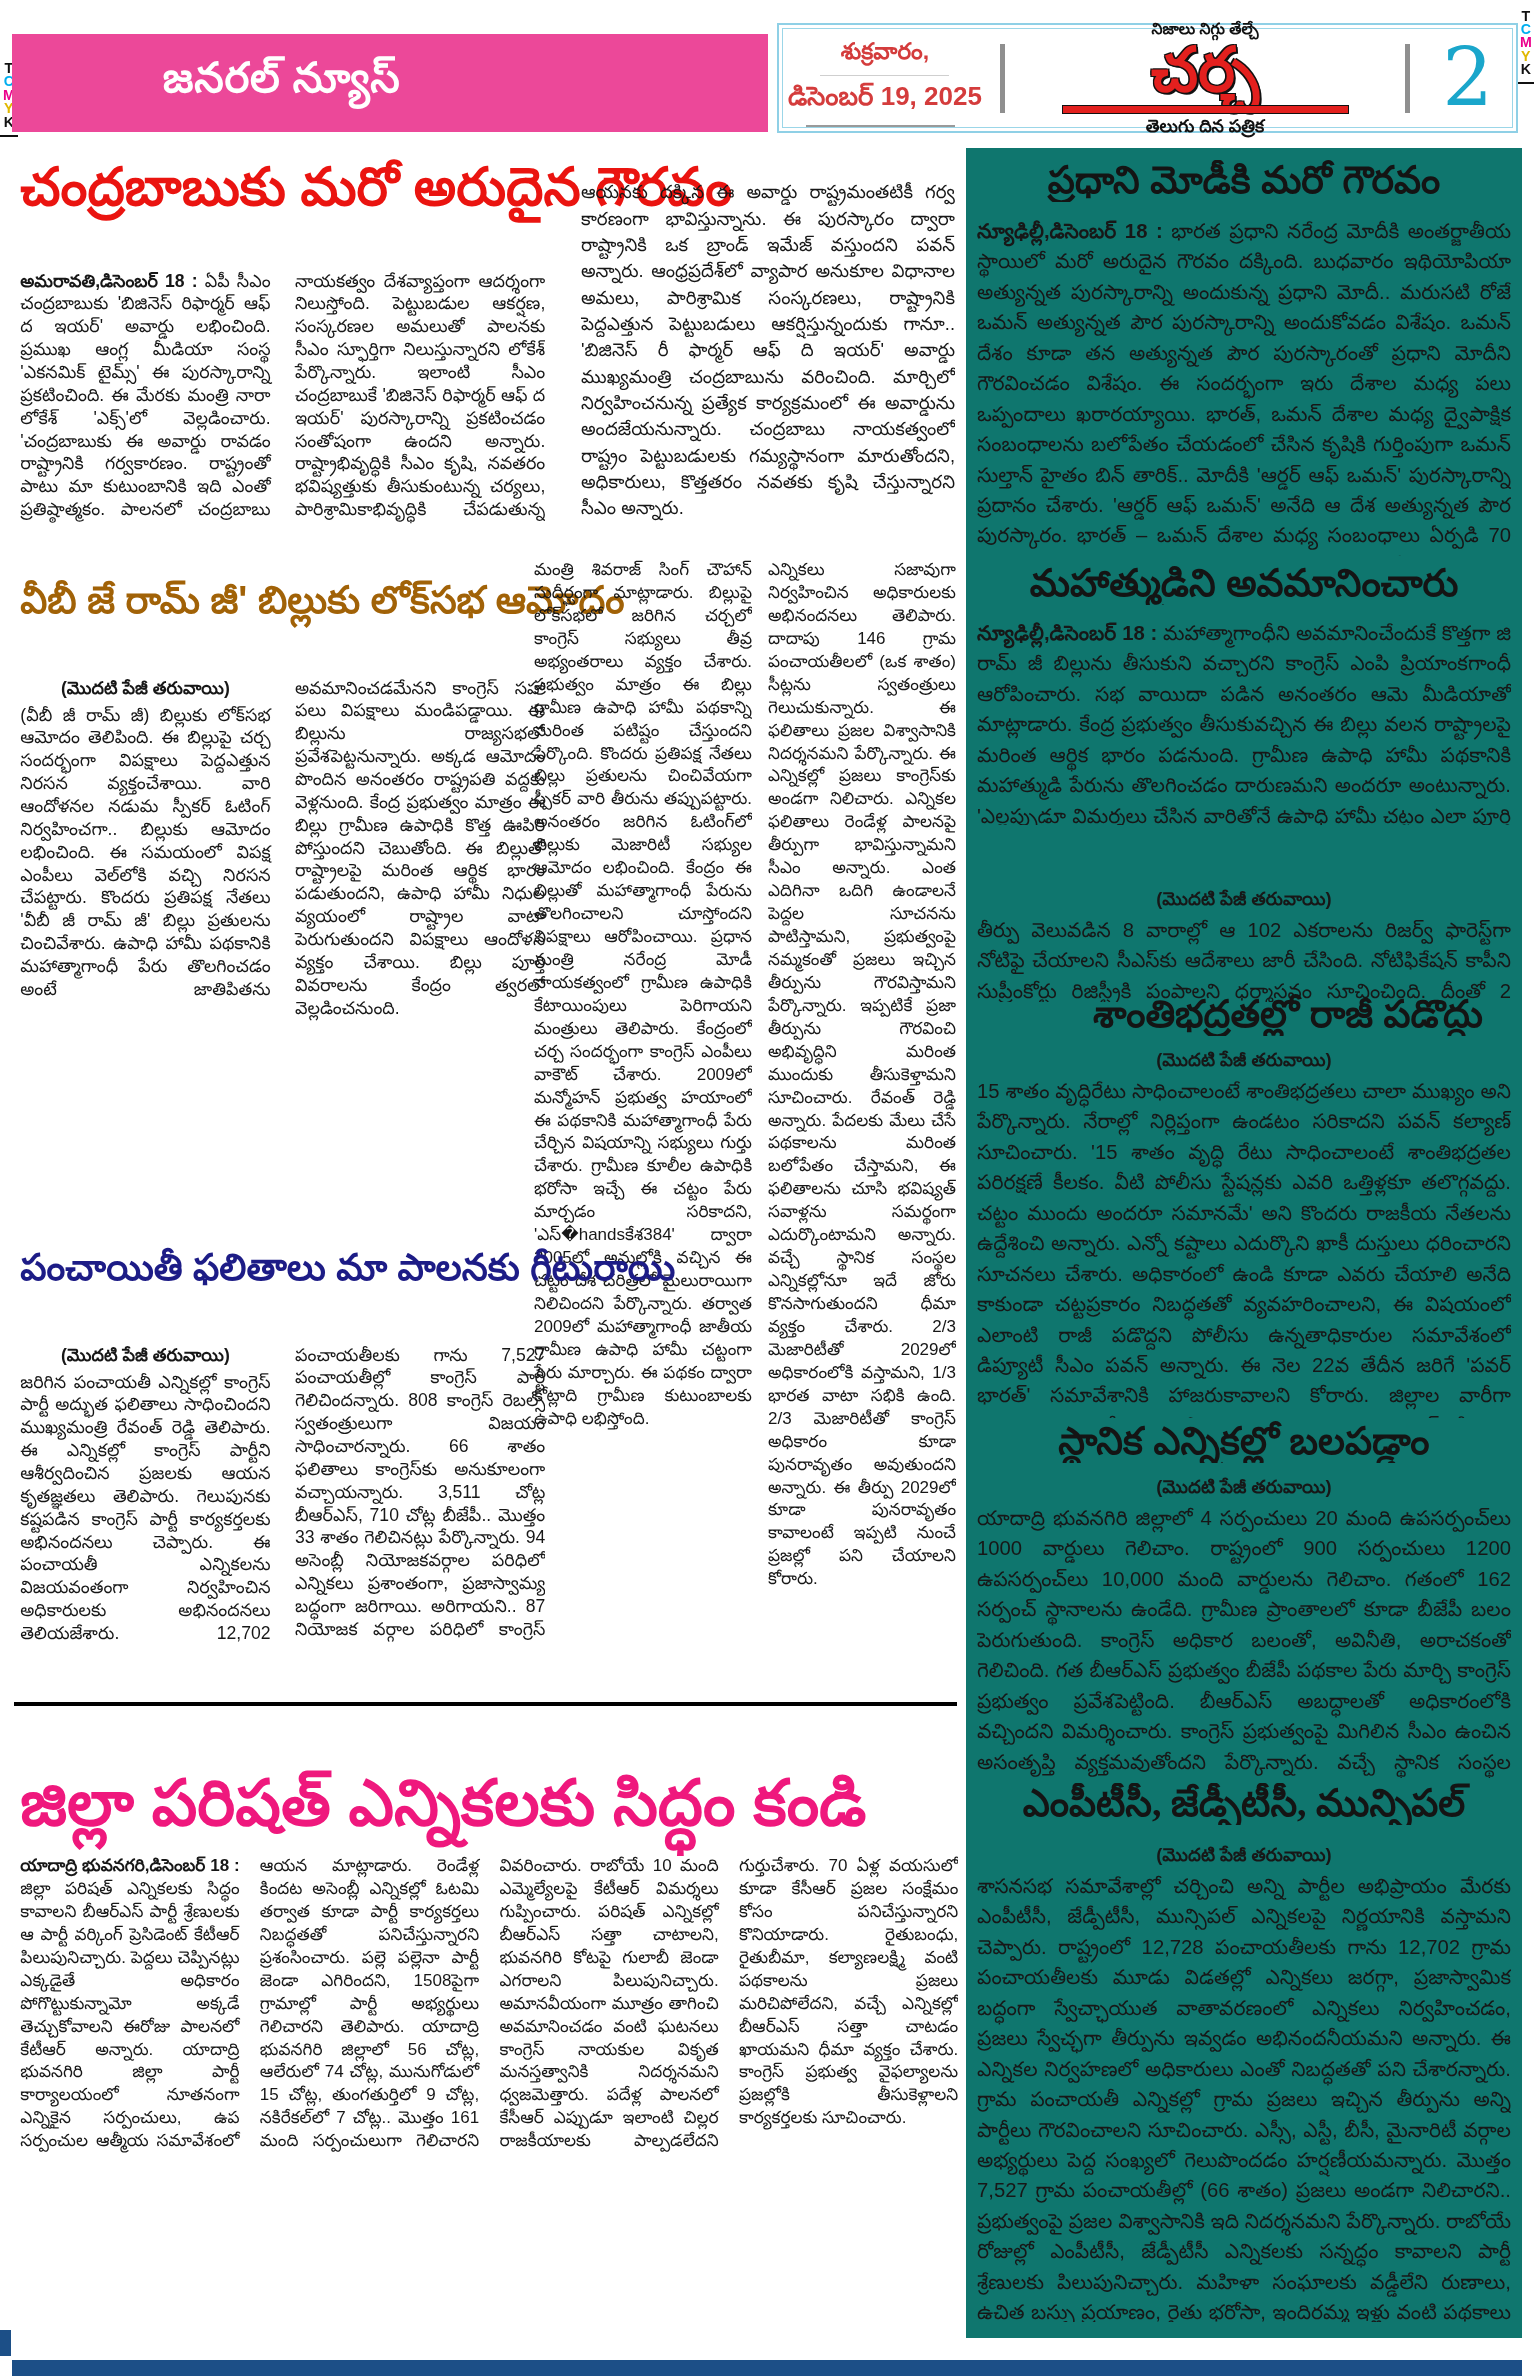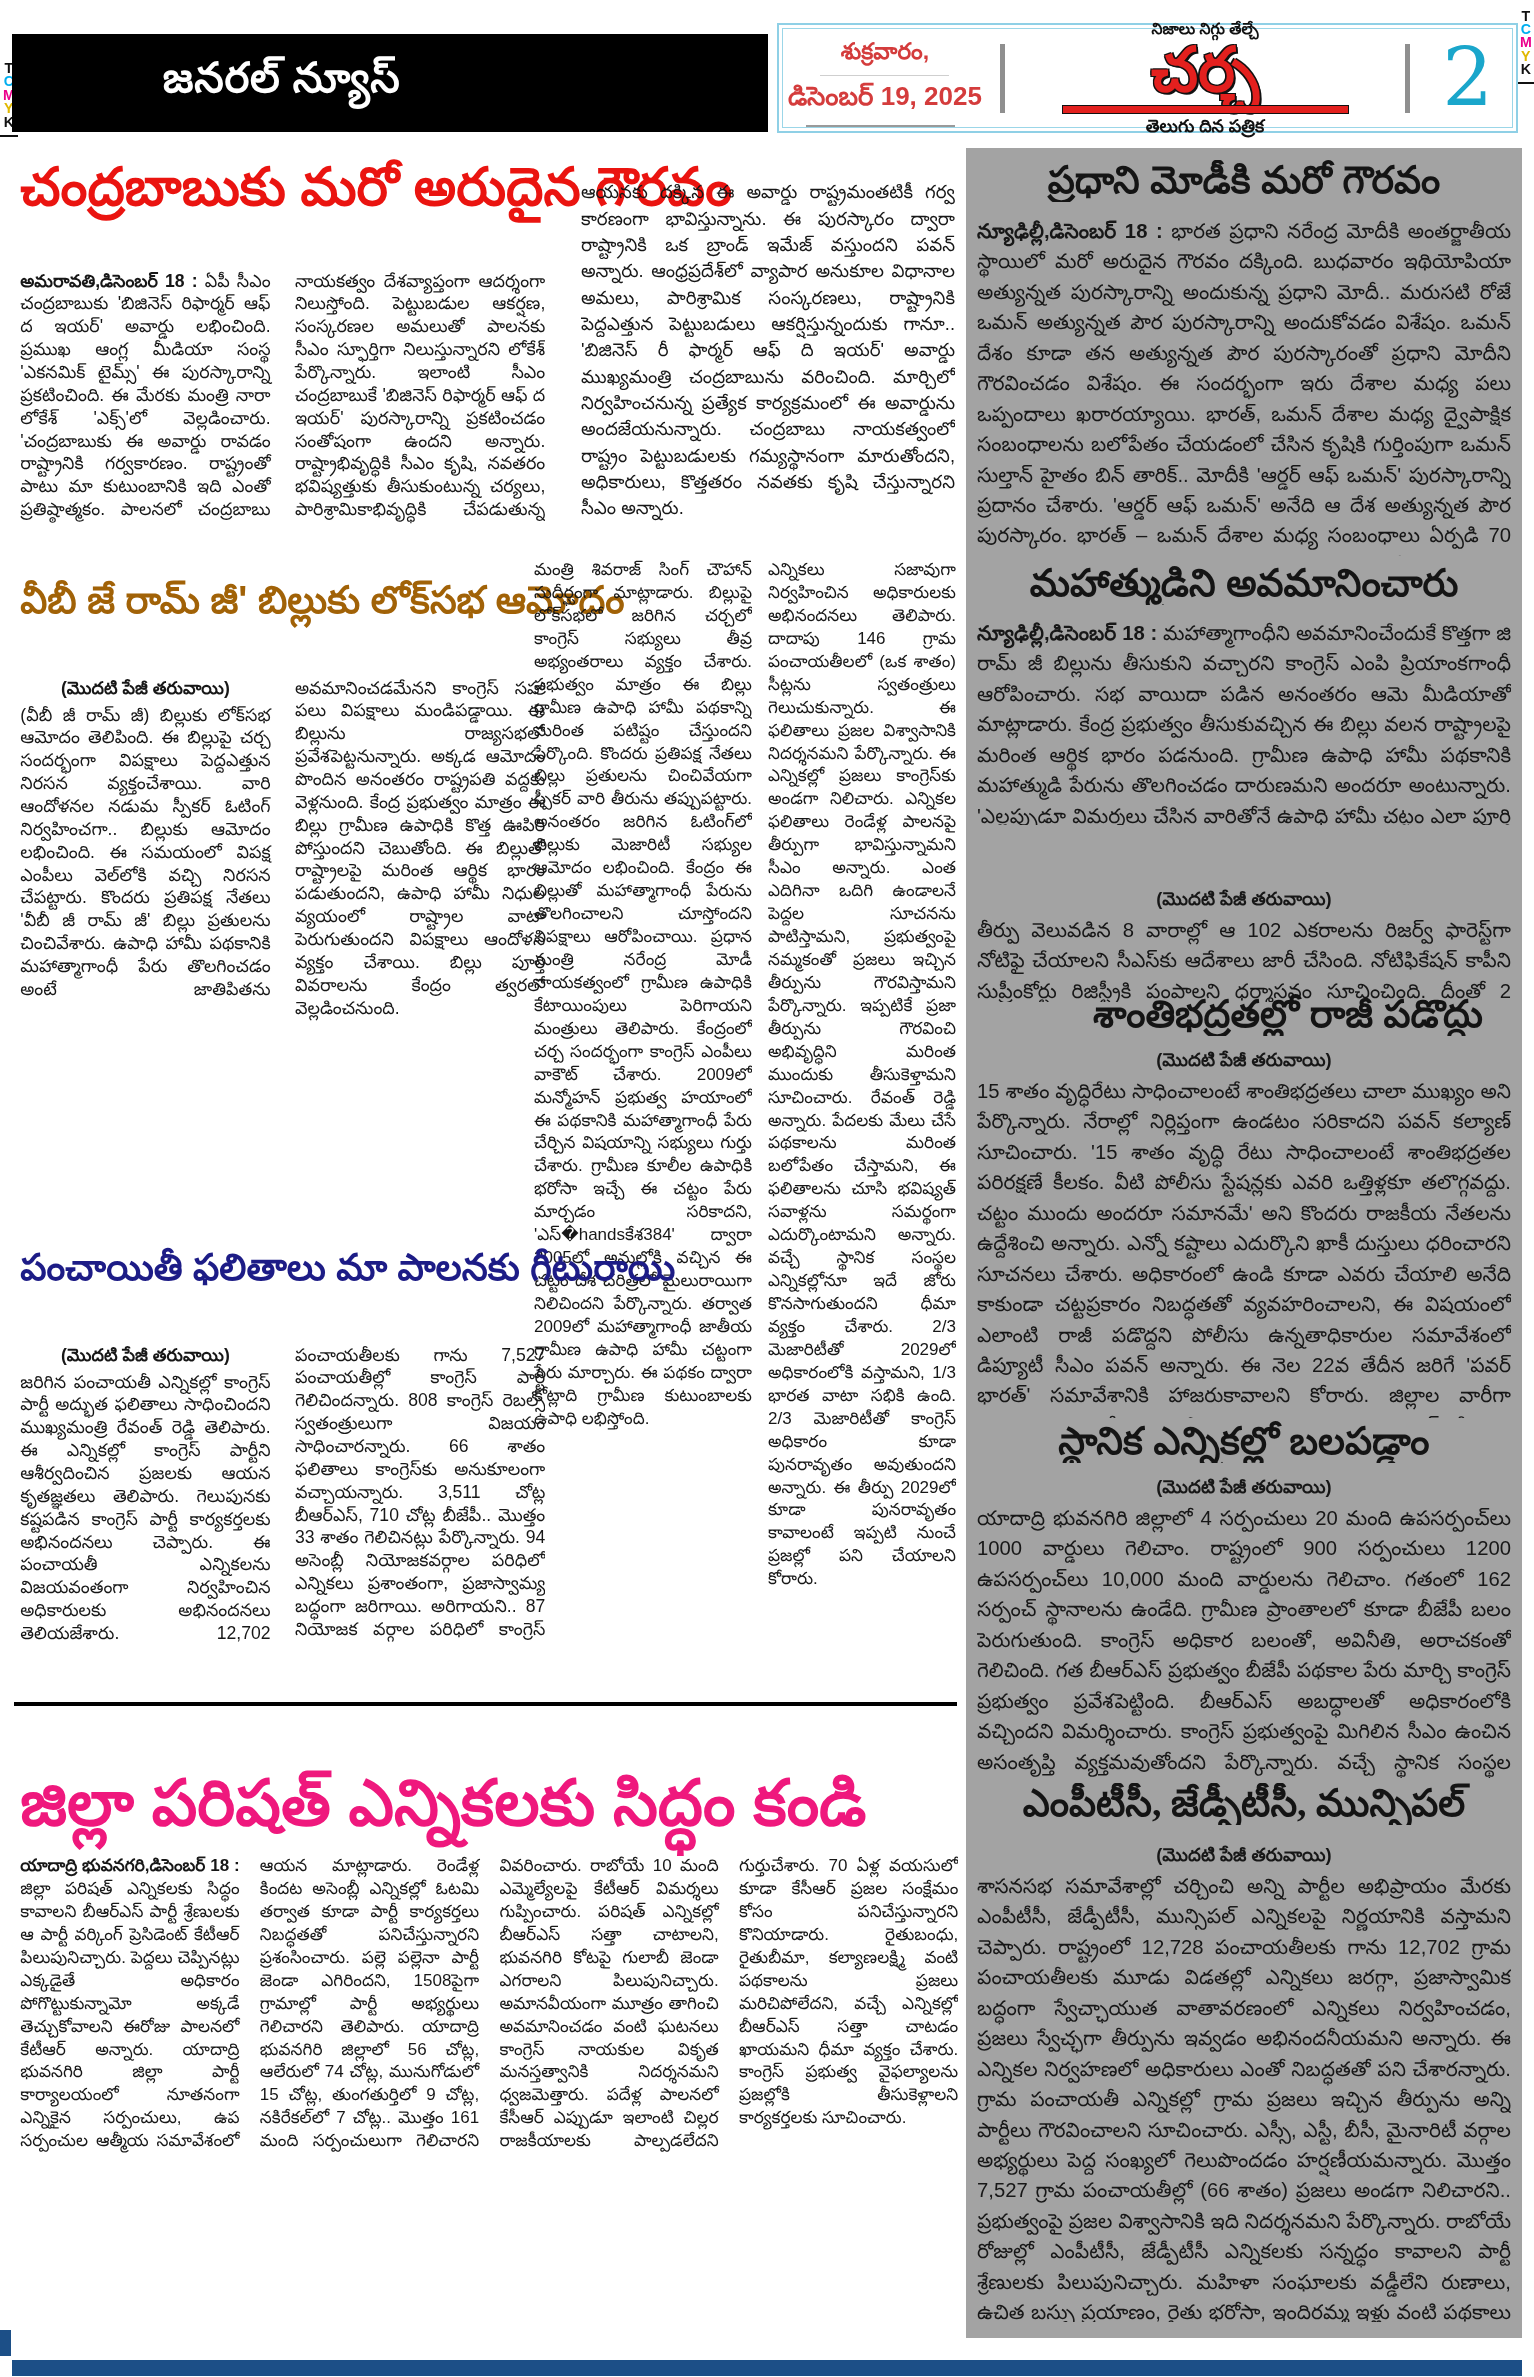--- a/index.html
+++ b/index.html
@@ -9,21 +9,21 @@
     overflow:hidden;margin:0 auto;
   }
   
   .printmark{position:absolute;display:flex;flex-direction:column;align-items:center;
     font-weight:bold;font-size:14.2px;line-height:0.95;}
   .printmark span{display:block;}
   .pm-t{color:#111}.pm-c{color:#00aeef}.pm-m{color:#ec008c}.pm-y{color:#e0b800}.pm-k{color:#111}
   .printmark .pm-rule{width:17.6px;height:2px;background:#111;margin-top:5.4px;}
   
   .section-bar{
-    position:absolute;left:12.2px;top:34px;width:756px;height:98px;background:#000000;
+    position:absolute;left:12.2px;top:34px;width:756px;height:98px;background:#ec4899;
     display:flex;align-items:center;justify-content:center;padding-right:217px;box-sizing:border-box;
   }
   .section-bar .title{color:#ffffff;font-weight:bold;font-size:42px;letter-spacing:0.7px;}
   .masthead-box{
     position:absolute;left:777px;top:23px;width:741px;height:110px;box-sizing:border-box;
     border:2px solid #8fd0e6;background:#ffffff;
   }
   .masthead-inner{
     position:absolute;inset:3.4px;border:0.7px solid #9bd6e8;display:flex;align-items:center;box-sizing:border-box;
   }
@@ -50,21 +50,21 @@
   .cols4{column-count:4;column-gap:20.3px;}
   .contnote{display:block;text-align:center;font-weight:bold;font-size:17.6px;margin-bottom:4.1px;}
   
   .hl{position:absolute;font-weight:bold;white-space:nowrap;overflow:hidden;line-height:1.15;}
   .hl-a1{left:20.3px;top:157px;width:759px;height:89px;font-size:53px;color:#ea1410;}
   .hl-a2{left:20.3px;top:579px;width:766px;height:73px;font-size:38px;color:#a16207;}
   .hl-a3{left:20.3px;top:1247px;width:766px;height:70px;font-size:37px;color:#1d1c86;}
   .hl-a4{left:20.3px;top:1725px;width:938px;height:102px;font-size:64px;color:#ef187d;margin-top:42px;}
   .midrule{position:absolute;left:13.6px;top:1702px;width:943px;height:4.1px;background:#000;}
   
-  .sidebar{position:absolute;left:966px;top:148px;width:556px;height:2190px;background:#a3a3a3;}
+  .sidebar{position:absolute;left:966px;top:148px;width:556px;height:2190px;background:#0f766e;}
   .sb-head{position:absolute;left:0;width:100%;text-align:center;font-weight:bold;color:#141414;
     font-size:38px;line-height:1.1;white-space:nowrap;overflow:hidden;}
   .sb-note{position:absolute;left:0;width:100%;text-align:center;font-weight:bold;font-size:18.3px;}
   .sb-body{position:absolute;left:11px;right:11px;font-size:20.3px;line-height:1.5;text-align:justify;overflow:hidden;}
   
   .bottom-bar{position:absolute;left:12.2px;top:2360px;width:1510px;height:16.3px;background:#1c4f87;}
   .corner-sq{position:absolute;left:0;top:2330px;width:11px;height:26px;background:#1c4f87;}
 </style>
 </head>
 <body>

